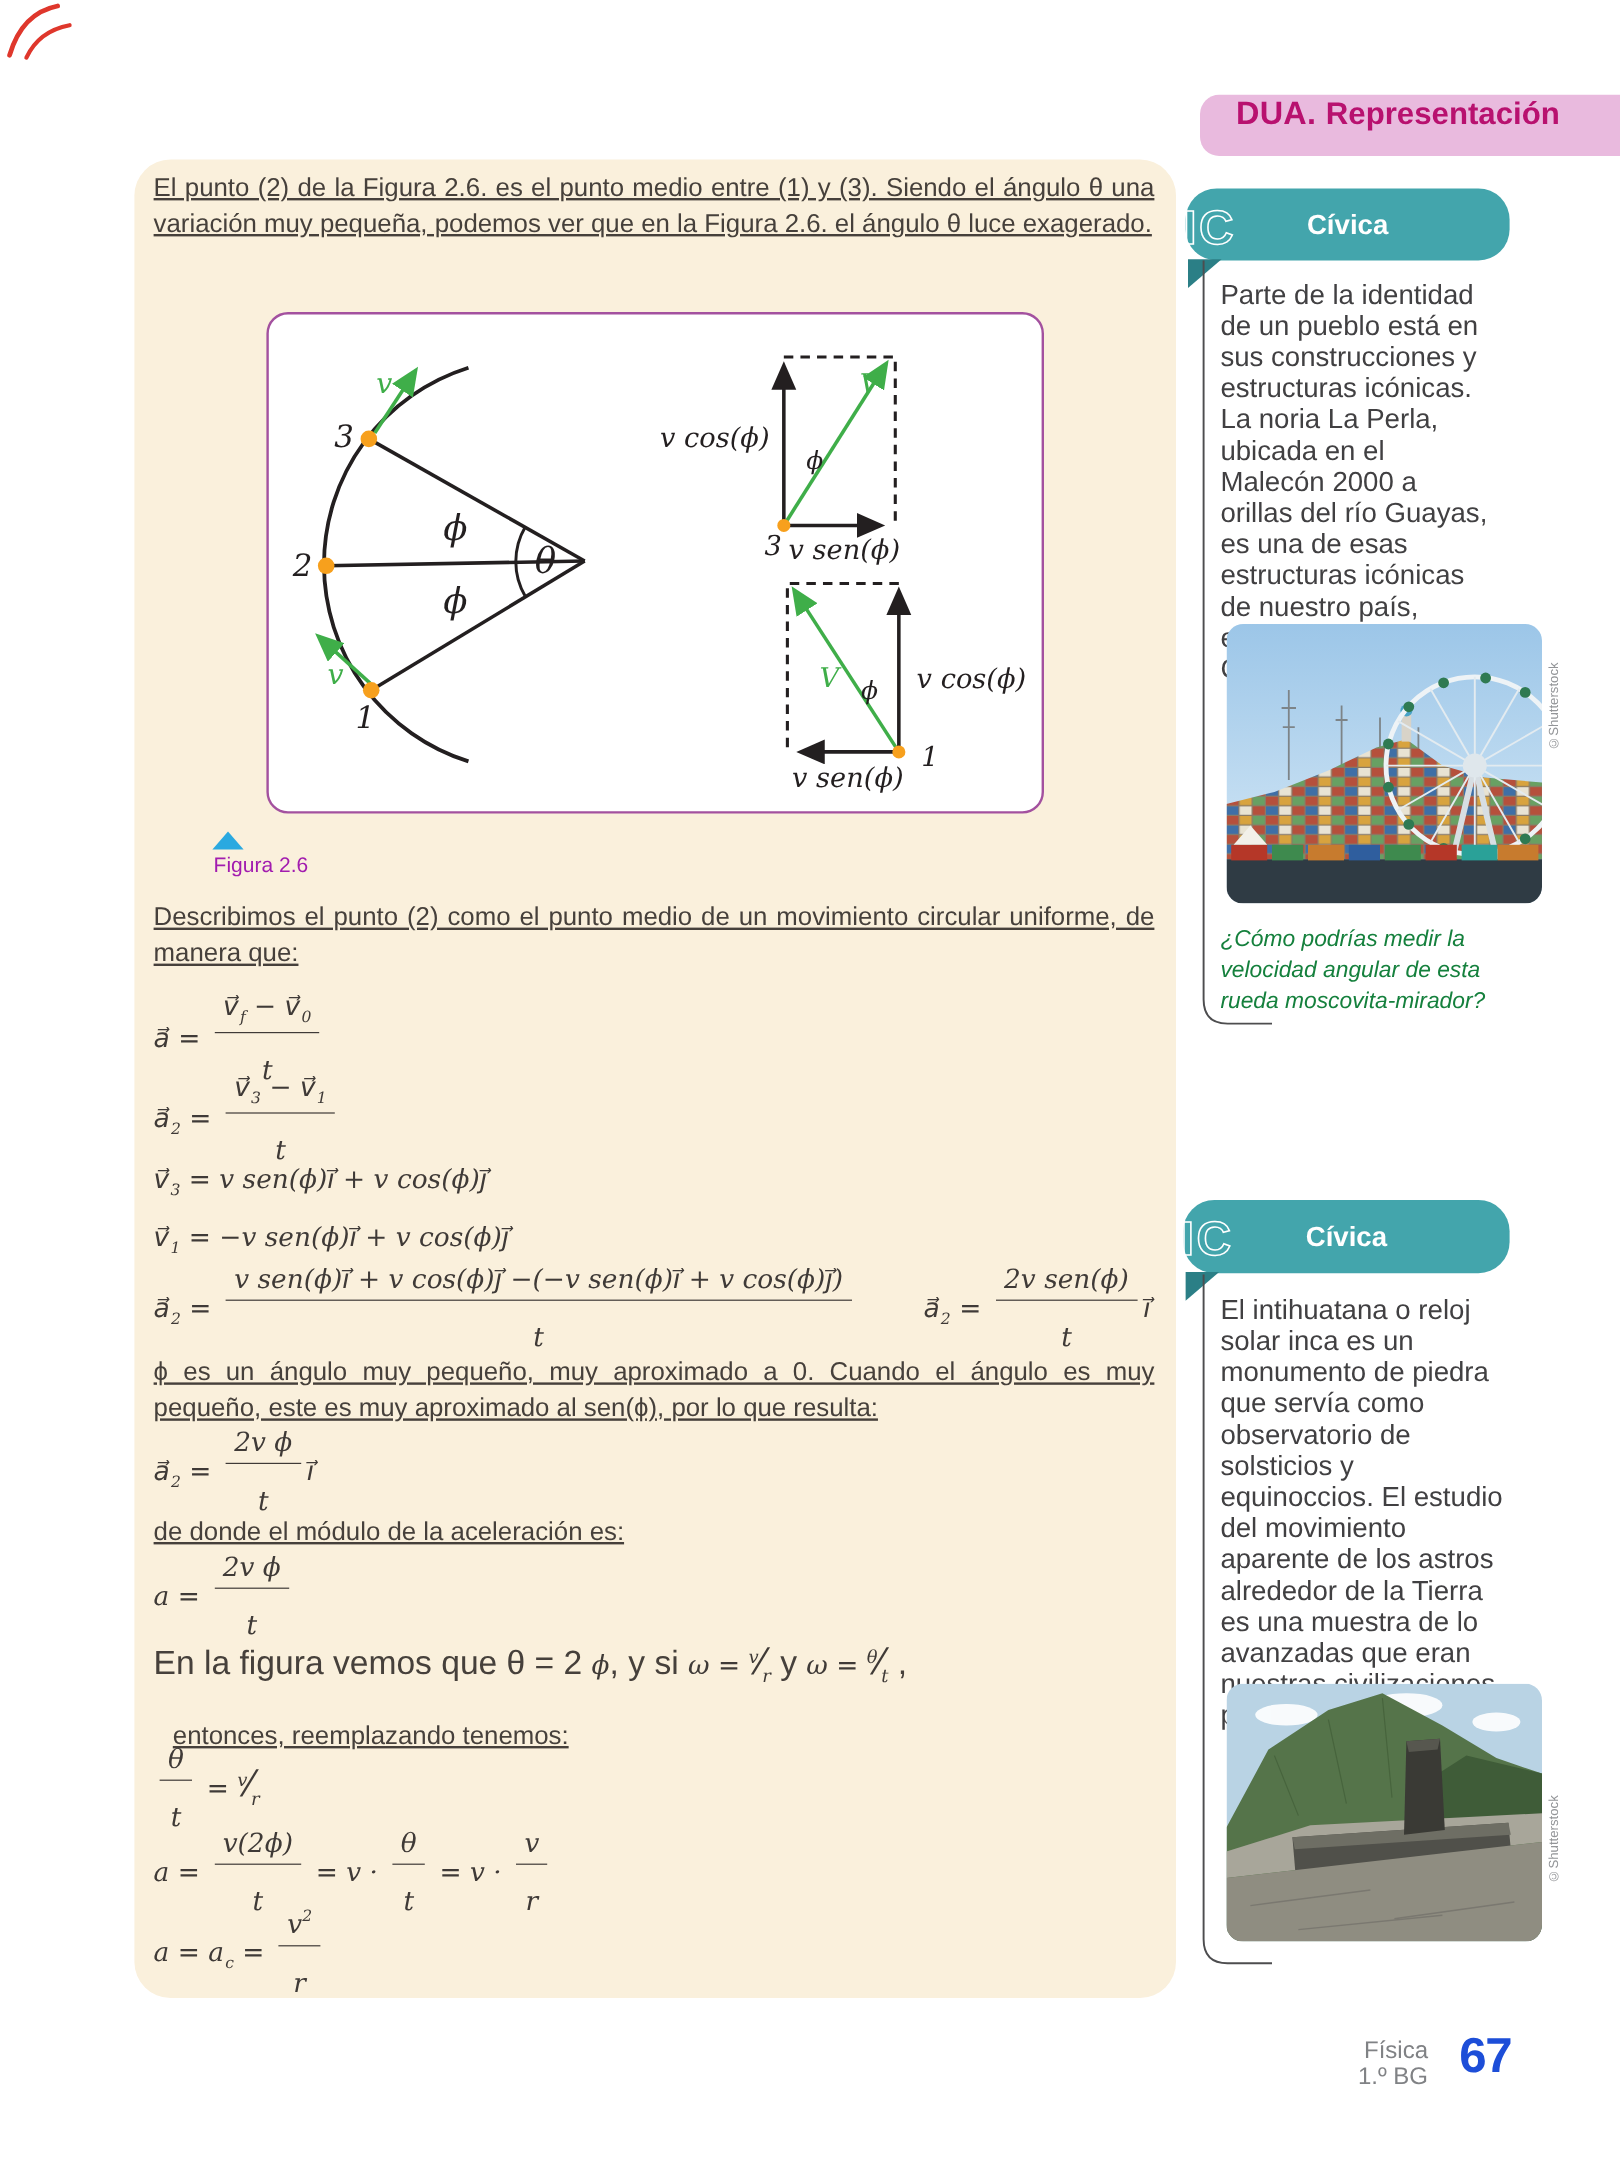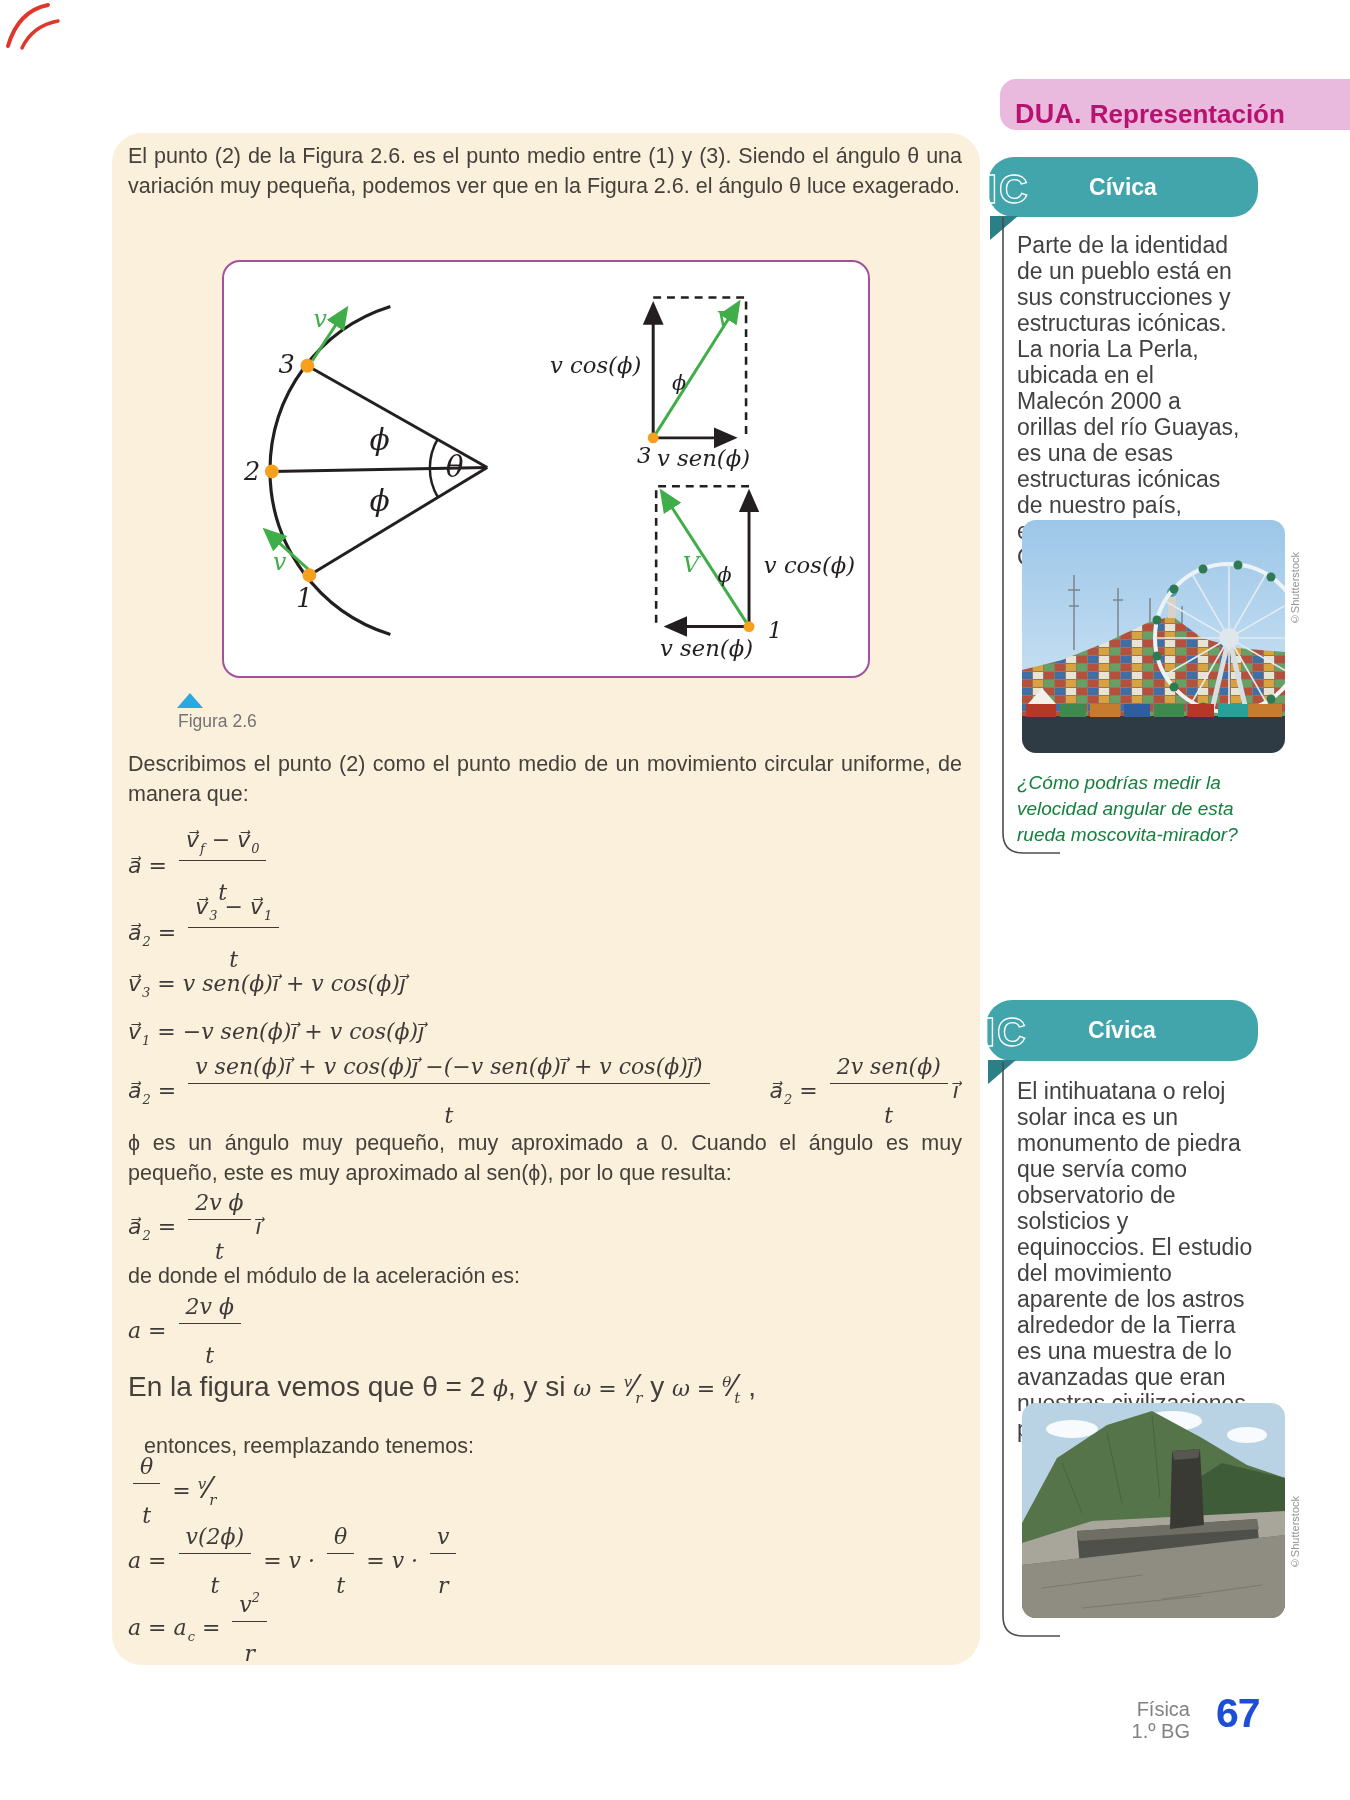--- a/index.html
+++ b/index.html
@@ -2,36 +2,36 @@
 <html><head>
 <meta charset="utf-8">
 <style>
   html,body { margin:0; padding:0; background:#ffffff; }
   .page { position:relative; width:1350px; height:1800px; background:#ffffff;
           font-family:"Liberation Sans", sans-serif; overflow:hidden; }
   .abs { position:absolute; }
 
   
   .dua-tag { left:1000px; top:79px; width:350px; height:51px; background:#e9bade;
-             border-radius:16px 0 0 16px; display:flex; align-items:flex-end;
-             padding-left:15px; box-sizing:border-box; }
+             border-radius:16px 0 0 16px; display:flex; align-items:flex-start;
+             padding-left:30px; box-sizing:border-box; }
   .dua-b { font-weight:bold; font-size:27px; color:#b8116f; letter-spacing:.2px; }
   .dua-r { font-weight:bold; font-size:26px; color:#b8116f; margin-left:8px; }
 
   
   .content-card { left:112px; top:133px; width:868px; height:1532px;
                   background:#faf0dc; border-radius:30px; }
-  .body-text { color:#46403b; font-size:21.5px; line-height:30px; text-align:justify; }
+  .body-text { color:#46403b; font-size:21.5px; line-height:30px; text-align:justify;text-decoration:underline; }
   .body-left { text-align:left; }
 
   .figure-box { left:110px; top:127px; width:648px; height:418px; background:#ffffff;
                 border:2.5px solid #a3519f; border-radius:18px; box-sizing:border-box; }
   .fig-marker { width:0; height:0; border-left:13px solid transparent;
                 border-right:13px solid transparent; border-bottom:15px solid #2aa9e0; }
-  .fig-caption { font-size:17.5px; color:#737373; }
+  .fig-caption { font-size:17.5px; color:#a21caf; }
 
   
   .eq { color:#3f3a37; font-size:22px; font-family:"DejaVu Serif","DejaVu Sans",serif;
         font-style:italic; white-space:nowrap; }
   .eq-row { display:flex; gap:55px; align-items:center; }
   .mt { }
   .rt { font-family:"Liberation Sans",sans-serif; font-style:normal; font-size:28px; color:#46403b; }
   .msb { font-size:13px; vertical-align:-6px; margin-left:1px; font-style:italic; }
   .msp { font-size:13px; vertical-align:10px; font-style:italic; }
   .frac { display:inline-flex; flex-direction:column; align-items:center;

